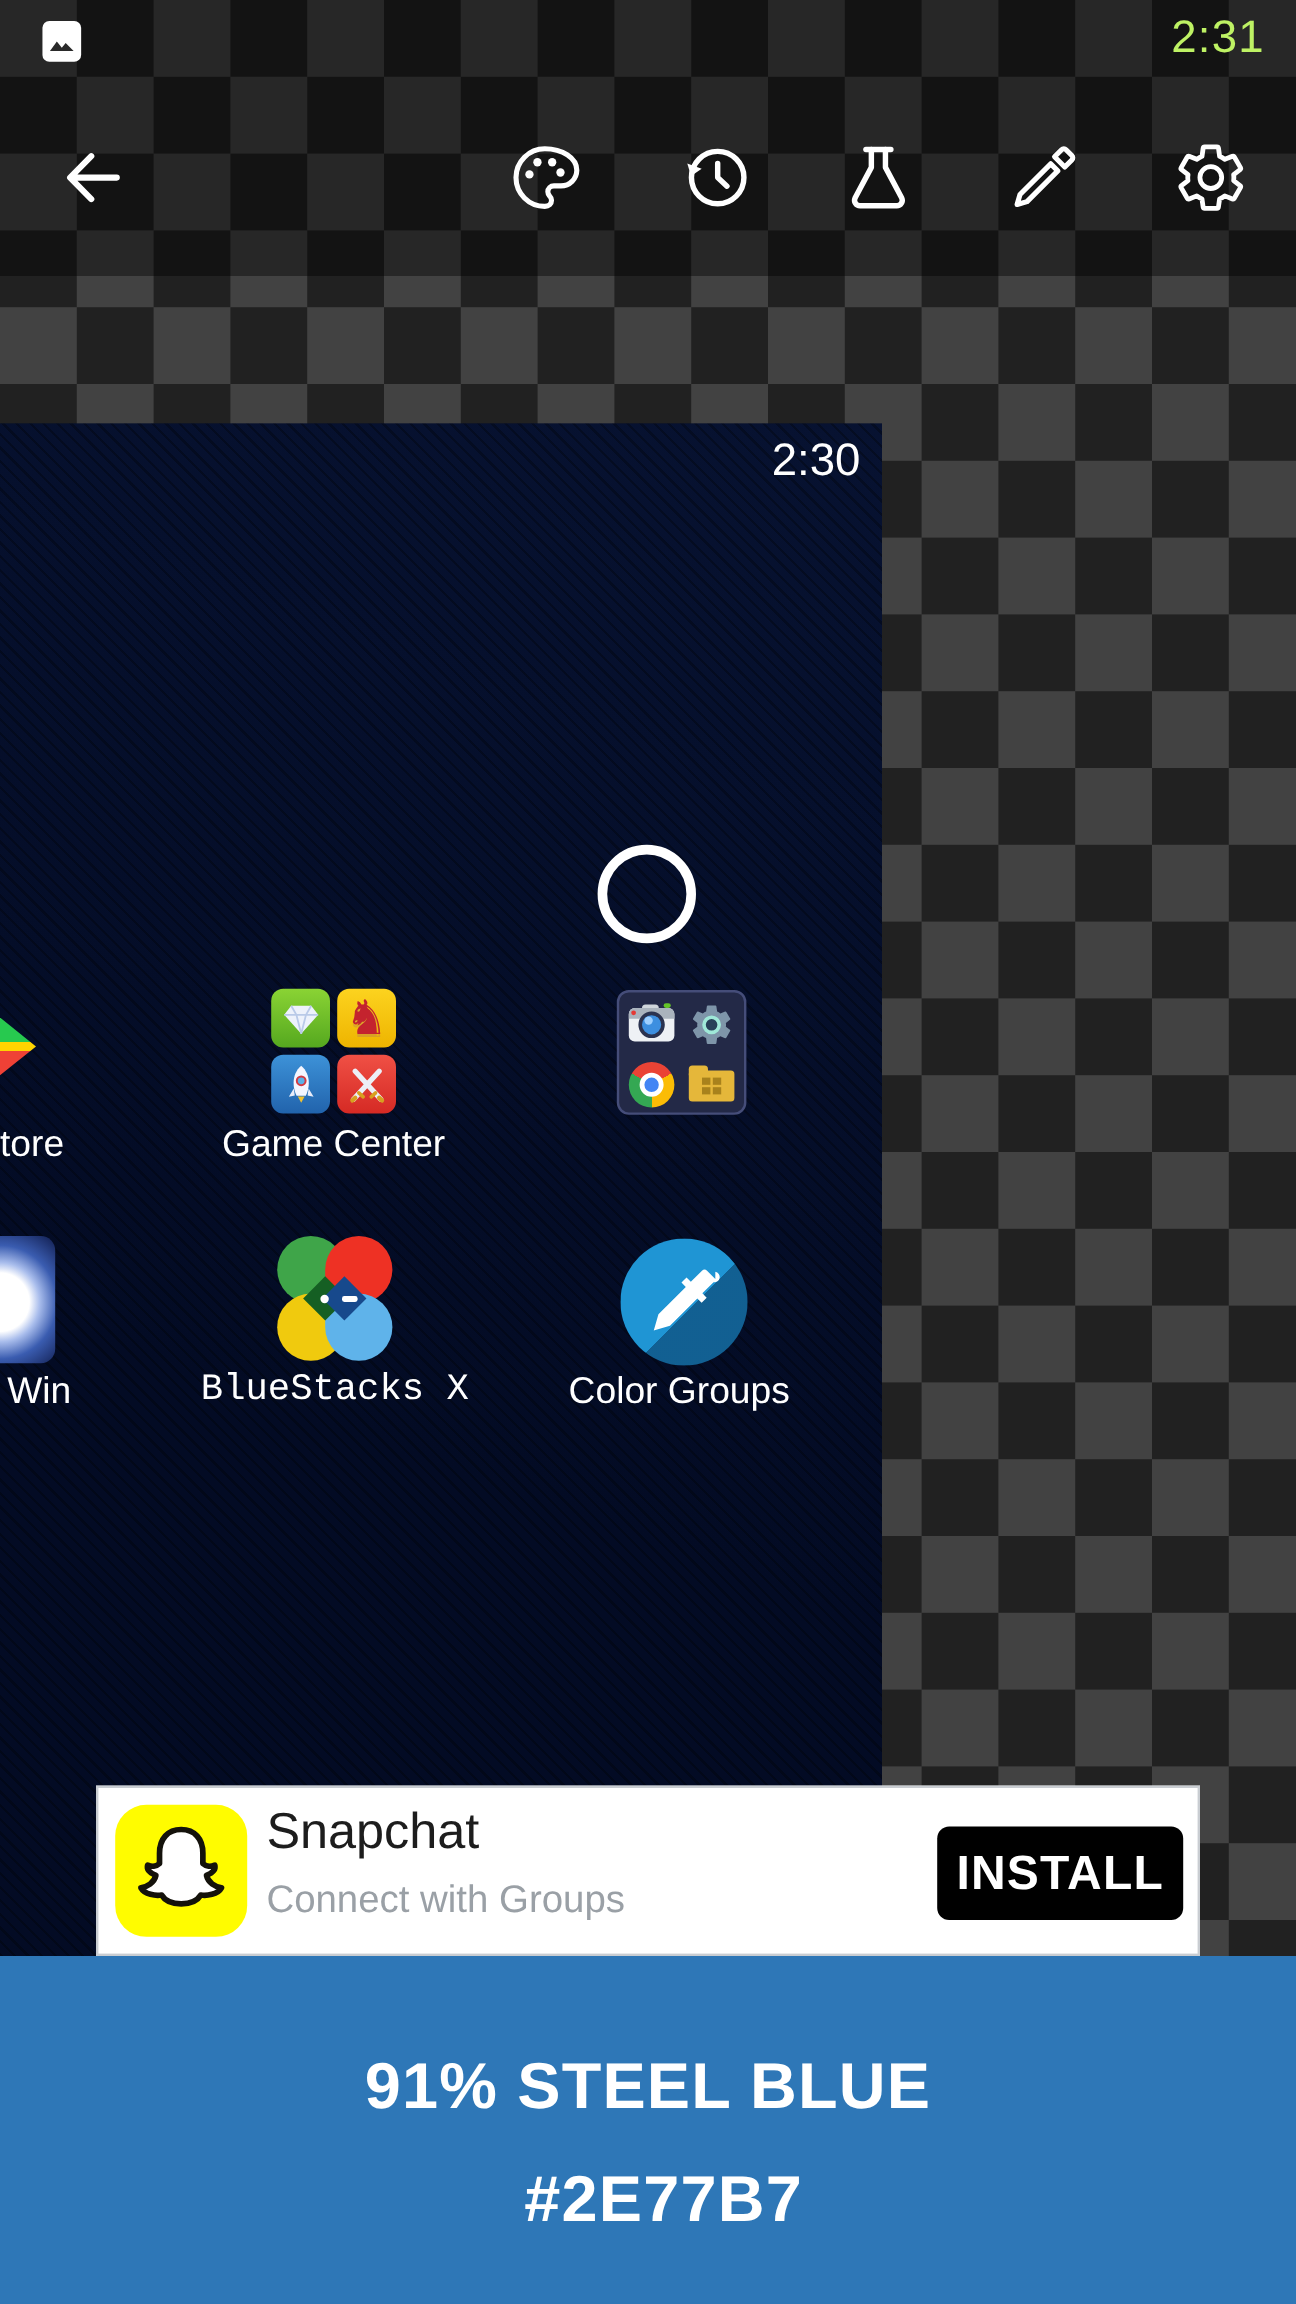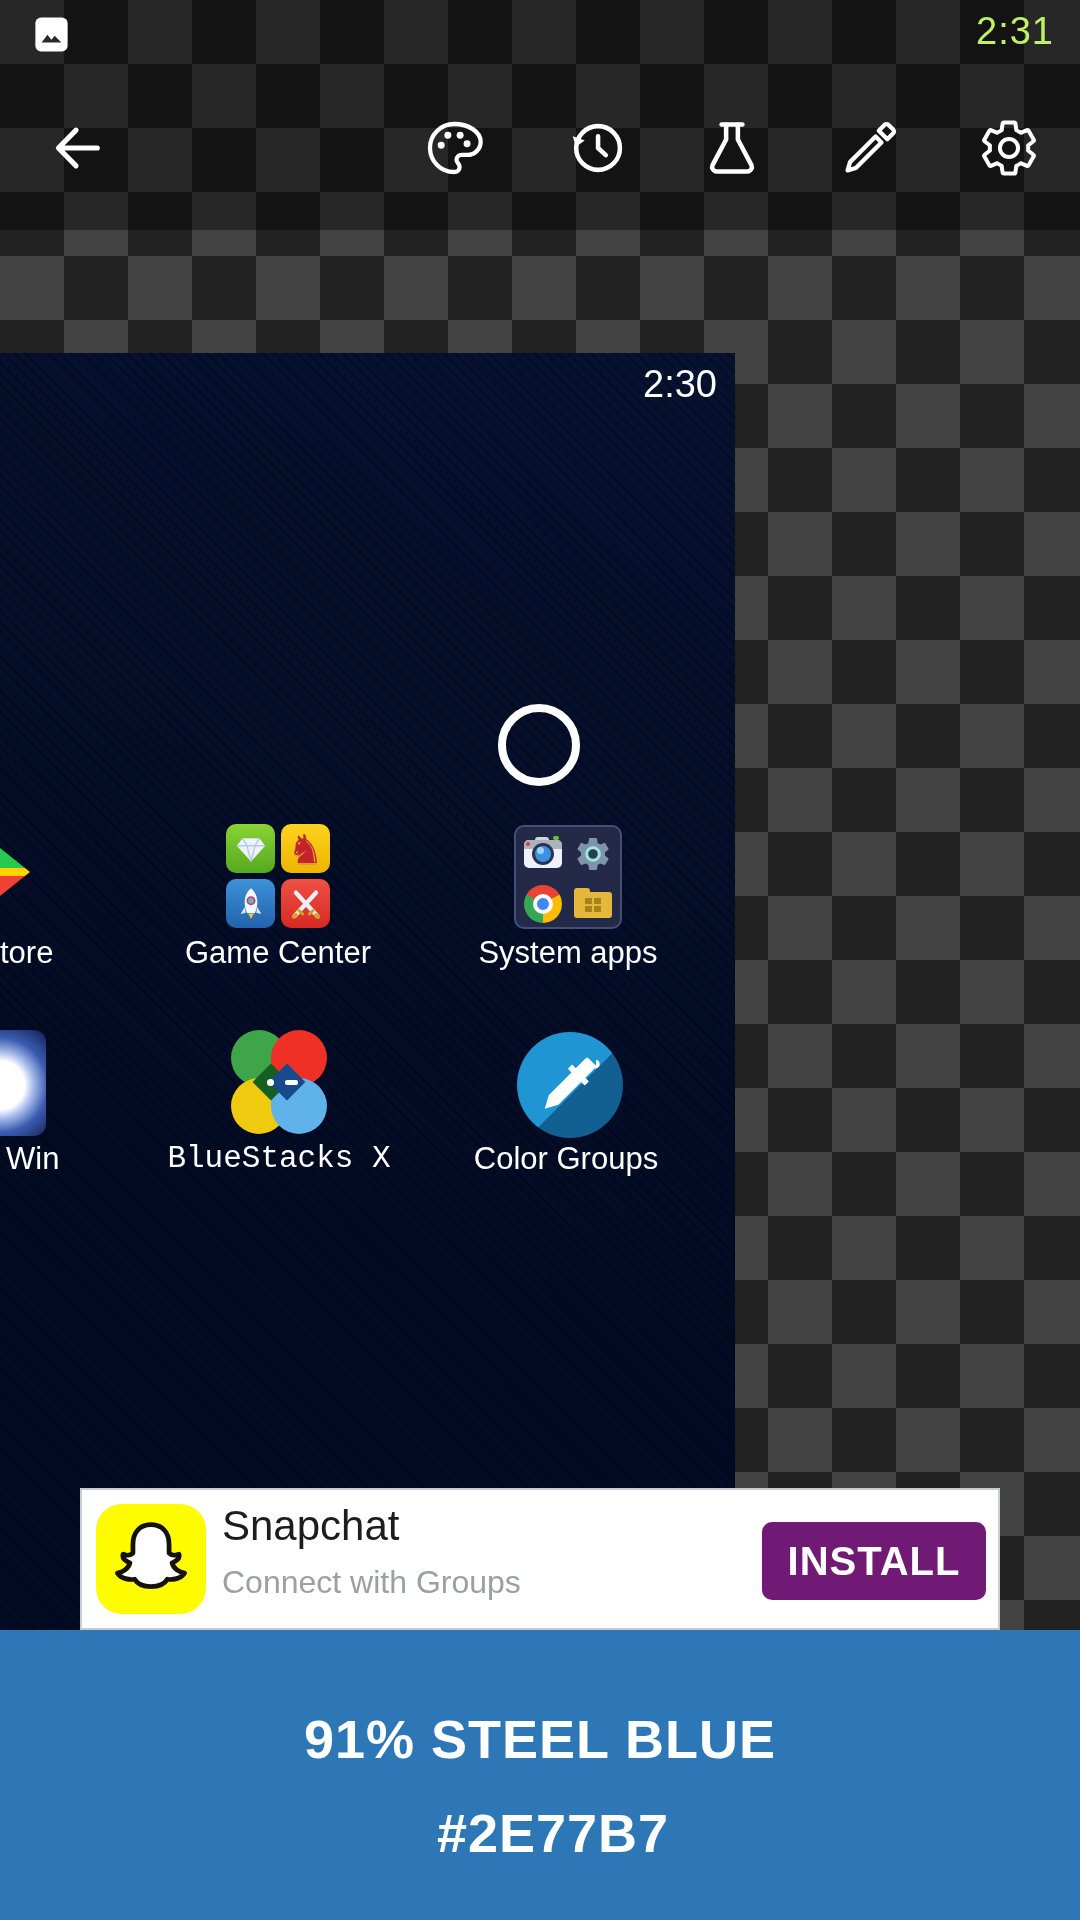--- a/index.html
+++ b/index.html
@@ -117,22 +117,22 @@
   .loupe { left:498px; top:351px; width:82px; height:82px; border:8px solid #fff; border-radius:50%; }
 
   
   .ad { left:80px; top:1488px; width:920px; height:142px; background:#fff;
         border:2px solid #c9cdd2; }
   .ad-logo { position:absolute; left:14px; top:14px; width:110px; height:110px;
              border-radius:26px; background:#FFFC00; display:flex; align-items:center; justify-content:center; }
   .ad-logo svg { width:86px; height:86px; }
   .ad-title { position:absolute; left:140px; top:12px; font-size:42px; color:#1d1d1d; }
   .ad-sub   { position:absolute; left:140px; top:74px; font-size:32px; color:#9aa0a6; }
-  .ad-btn { position:absolute; right:12px; top:32px; width:224px; height:78px;
-            background:#701a75; border-radius:10px; color:#fff; font-size:40px; font-weight:bold;
+  .ad-btn { position:absolute; right:12px; top:32px; width:205px; height:78px;
+            background:#000000; border-radius:10px; color:#fff; font-size:40px; font-weight:bold;
             display:flex; align-items:center; justify-content:center; letter-spacing:1px; }
 
   
   .result { left:0; top:1630px; width:1080px; height:290px; background:#2E77B7; }
   .result-line { position:absolute; left:0; width:1080px; text-align:center;
                  color:#fff; font-size:54px; font-weight:bold; letter-spacing:1px; }
   .r1 { top:78px; }
   .r2 { top:172px;margin-left:13px; }
 </style>
 </head>
@@ -247,21 +247,20 @@
       <span class="folder-tab"></span>
         <span class="folder-body"></span>
       <span class="win-logo">
           <span></span>
           <span></span>
           <span></span>
           <span></span>
         </span>
     </div>
   </div>
-  <div class="abs app-label lab-sa">System apps</div>
 
   <div class="abs win-frag"></div>
   <div class="abs app-label lab-win">Win</div>
 
   <div class="abs bs">
     <span class="petal p-tl"></span>
       <span class="petal p-tr"></span>
     <span class="petal p-bl"></span>
       <span class="petal p-br"></span>
     <span class="bs-cl"></span>

